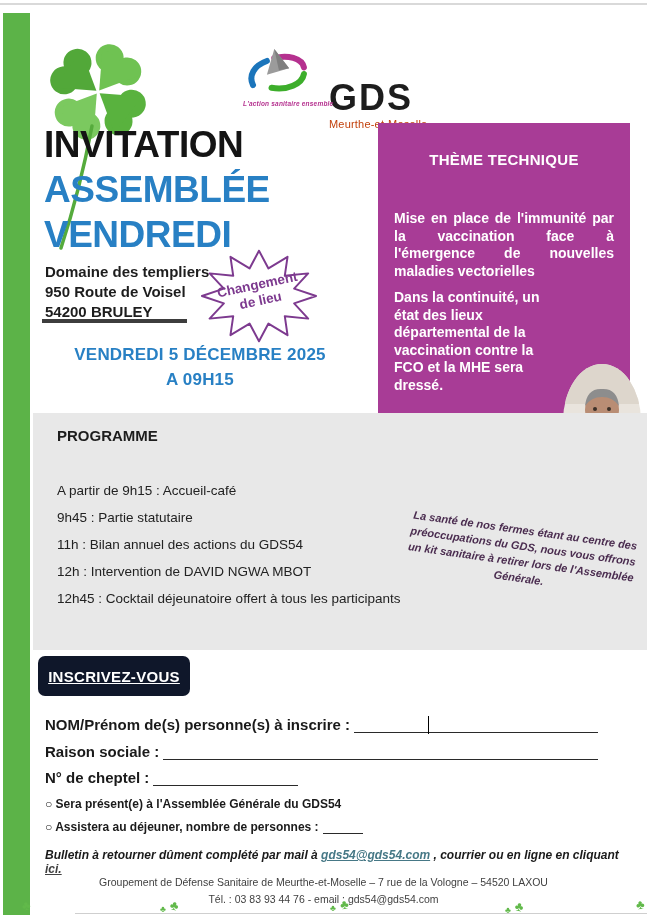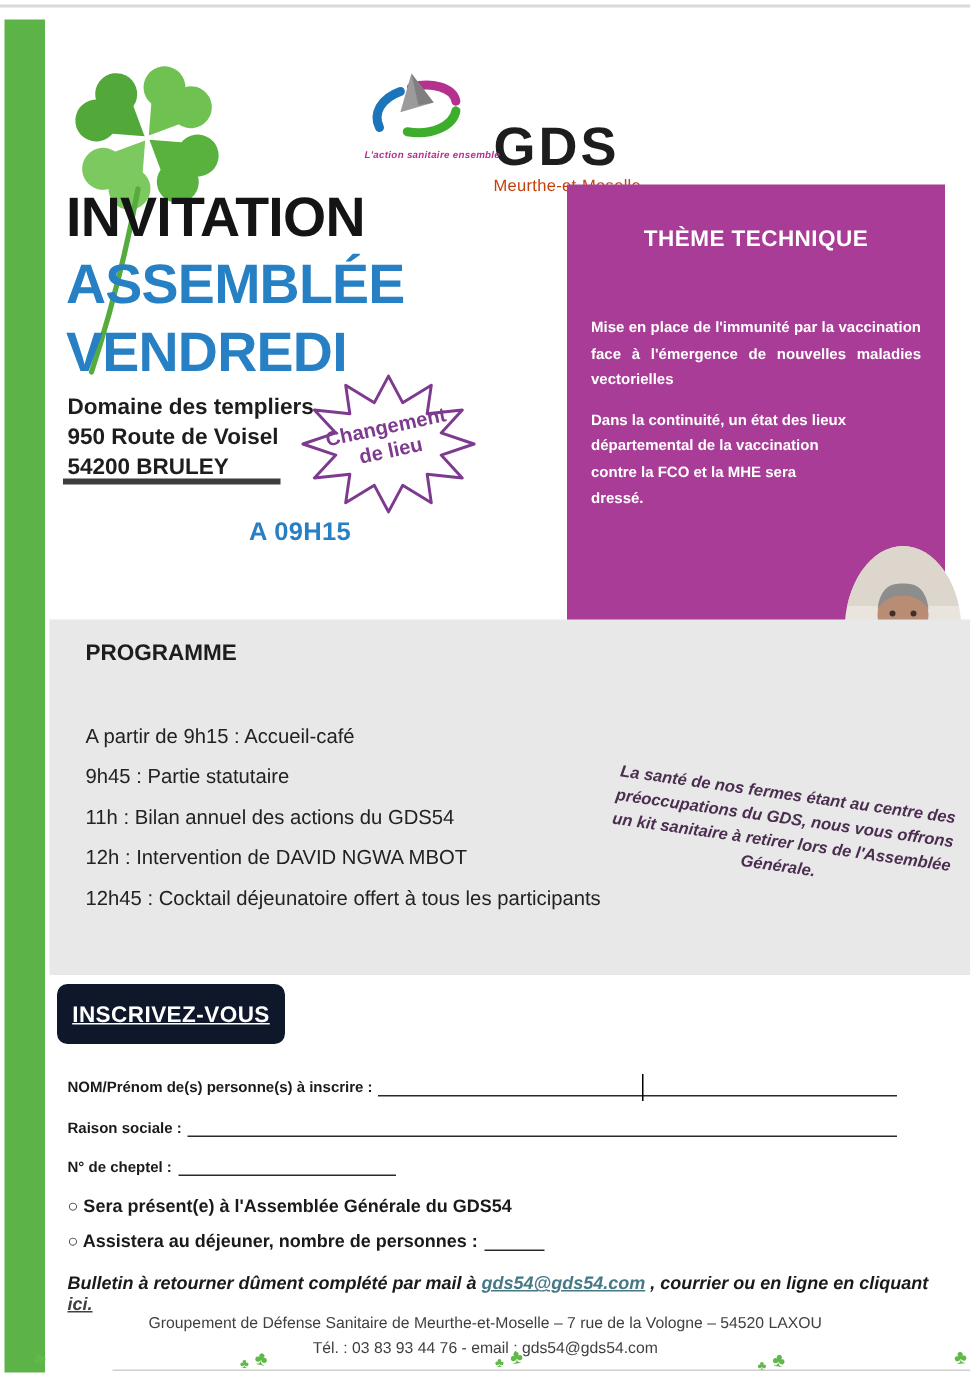--- a/index.html
+++ b/index.html
@@ -34,21 +34,21 @@
   .star-text{position:absolute;top:34px;left:10px;width:102px;text-align:center;
              transform:rotate(-12deg);color:#7d3a8f;font-weight:700;font-size:13.5px;line-height:16px;}
 
   .datetime{top:342px;left:30px;width:340px;text-align:center;color:#2880c4;
             font-size:17px;font-weight:800;line-height:25px;letter-spacing:.2px;}
 
   
   .theme-box{top:123px;left:378px;width:252px;height:356px;background:#a83c96;color:#ffffff;
              padding:28px 16px 0 16px;box-sizing:border-box;}
   .theme-title{text-align:center;font-size:15px;font-weight:800;letter-spacing:.3px;}
-  .theme-p{font-size:10px;line-height:17.5px;text-align:justify;}
+  .theme-p{font-size:14px;line-height:17.5px;text-align:justify;}
   .theme-p1{margin-top:42px;font-weight:700;}
   .theme-p2{margin-top:9px;font-weight:600;}
   .theme-p3{margin-top:9px;font-weight:600;width:172px;text-align:left;}
   .portrait{top:364px;left:563px;width:78px;height:114px;border-radius:50%;overflow:hidden;}
   .portrait svg{width:100%;height:100%;}
   .photo-shadow{top:480px;left:533px;width:112px;height:36px;border-radius:50%;
                 background:radial-gradient(closest-side,rgba(80,80,80,.18),rgba(80,80,80,0));}
 
   
   .programme{top:413px;left:33px;width:614px;height:237px;background:#e8e8e8;}
@@ -57,21 +57,21 @@
 
   .kit-note{top:522px;left:408px;width:228px;transform:rotate(8deg);text-align:center;
             font-size:11px;font-style:italic;font-weight:700;color:#4b2d50;line-height:16px;}
 
   .signup-btn{top:656px;left:38px;width:152px;height:40px;background:#0f172a;border-radius:7px;
               display:flex;align-items:center;justify-content:center;border:none;cursor:pointer;}
   .signup-btn span{color:#ffffff;font-size:15px;font-weight:800;text-decoration:underline;letter-spacing:.3px;}
 
   
   .frow{position:absolute;left:45px;width:553px;display:flex;align-items:flex-end;
-        font-size:10px;font-weight:600;color:#1a1a1a;}
+        font-size:15px;font-weight:600;color:#1a1a1a;}
   .flabel{white-space:nowrap;}
   .fline{border-bottom:1.2px solid #2a2a2a;height:14px;margin-left:4px;}
   .grow{flex:1;}
   .w145{width:145px;}
   .w40{width:40px;}
   .opt{position:absolute;left:45px;font-size:12px;font-weight:600;color:#1a1a1a;}
   .caret{top:716px;left:428px;width:1.4px;height:18px;background:#000;}
 
   .bulletin{top:848px;left:45px;width:580px;font-size:12px;font-style:italic;font-weight:600;color:#1a1a1a;}
   .bulletin a{color:#467886;text-decoration:underline;}
@@ -153,20 +153,21 @@
     <svg viewBox="0 0 124 104">
       <polygon points="120,52 97.7,44.5 112,29 88.2,31.5 91,12.2 71.6,24 62,6 52.4,24 33,12.2 35.8,31.5 11.8,29 26.3,44.5 4,52 26.3,59.5 11.8,75 35.8,72.5 33,91.8 52.4,80 62,98 71.6,80 91,91.8 88.2,72.5 112,75 97.7,59.5" fill="#ffffff" stroke="#7d3a8f" stroke-width="2" stroke-linejoin="round"></polygon>
     </svg>
     <div class="star-text">
       <div>Changement</div>
       <div>de lieu</div>
     </div>
   </div>
 
   <div class="abs datetime">
+    <div>VENDREDI 5 DÉCEMBRE 2025</div>
     <div>A 09H15</div>
   </div>
 
   <div class="abs theme-box">
     <div class="theme-title">THÈME TECHNIQUE</div>
     <div class="theme-p theme-p1">Mise en place de l'immunité par la vaccination face à l'émergence de nouvelles maladies vectorielles</div>
     <div class="theme-p theme-p3">Dans la continuité, un état des lieux départemental de la vaccination contre la FCO et la MHE sera dressé.</div>
   </div>
 
   <div class="abs portrait">

